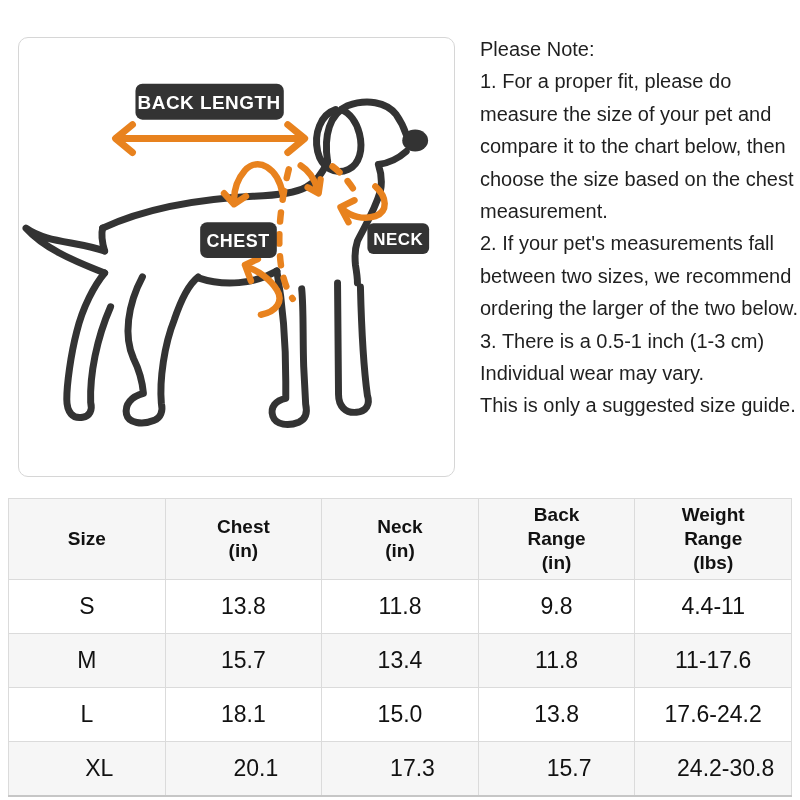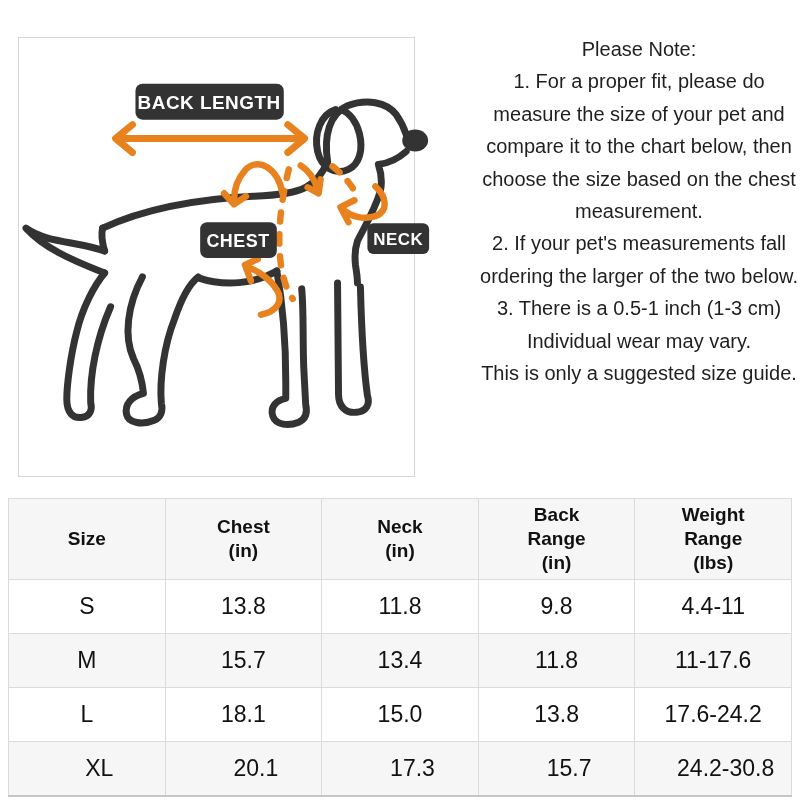--- a/index.html
+++ b/index.html
@@ -1,25 +1,25 @@
 <!DOCTYPE html>
 <html><head>
 <meta charset="utf-8">
 <style>
   html,body{margin:0;padding:0;background:#ffffff;}
   #page{position:relative;width:800px;height:800px;background:#ffffff;overflow:hidden;
         font-family:"Liberation Sans",sans-serif;color:#1f1f1f;}
 
   
-  #diagram-box{position:absolute;left:18px;top:37px;width:397px;height:440px;
-               background:#ffffff;border:1px solid #d6d6d6;border-radius:0;box-sizing:border-box;}
+  #diagram-box{position:absolute;left:18px;top:37px;width:437px;height:440px;
+               background:#ffffff;border:1px solid #d6d6d6;border-radius:10px;box-sizing:border-box;}
   #diagram-box svg{display:block;width:435px;height:438px;}
 
   
-  #notes{position:absolute;left:480px;top:33px;width:318px;text-align:center;}
+  #notes{position:absolute;left:480px;top:33px;width:318px;}
   .note-line{font-size:20px;line-height:32.4px;white-space:nowrap;color:#1f1f1f;}
 
   
   #size-table-wrap{position:absolute;left:8px;top:498px;width:784px;}
   table{width:100%;border-collapse:collapse;table-layout:fixed;}
   th,td{border:1px solid #dbdbdb;text-align:center;vertical-align:middle;padding:0;}
   thead th{height:80px;background:#f6f6f6;font-size:19px;font-weight:bold;color:#111;}
   thead th .hline{line-height:24px;}
   tbody td{height:53px;font-size:23px;font-weight:normal;color:#111;background:#ffffff;}
   tbody tr:nth-child(even) td{background:#f6f6f6;}
@@ -99,20 +99,21 @@
   </div>
 
   <div id="notes">
       <div class="note-line">Please Note:</div>
       <div class="note-line">1. For a proper fit, please do</div>
       <div class="note-line">measure the size of your pet and</div>
       <div class="note-line">compare it to the chart below, then</div>
       <div class="note-line">choose the size based on the chest</div>
       <div class="note-line">measurement.</div>
       <div class="note-line">2. If your pet's measurements fall</div>
+      <div class="note-line">between two sizes, we recommend</div>
       <div class="note-line">ordering the larger of the two below.</div>
       <div class="note-line">3. There is a 0.5-1 inch (1-3 cm)</div>
       <div class="note-line">Individual wear may vary.</div>
       <div class="note-line">This is only a suggested size guide.</div>
     </div>
 
   <div id="size-table-wrap">
     <table>
       <thead>
         <tr id="header-row">

